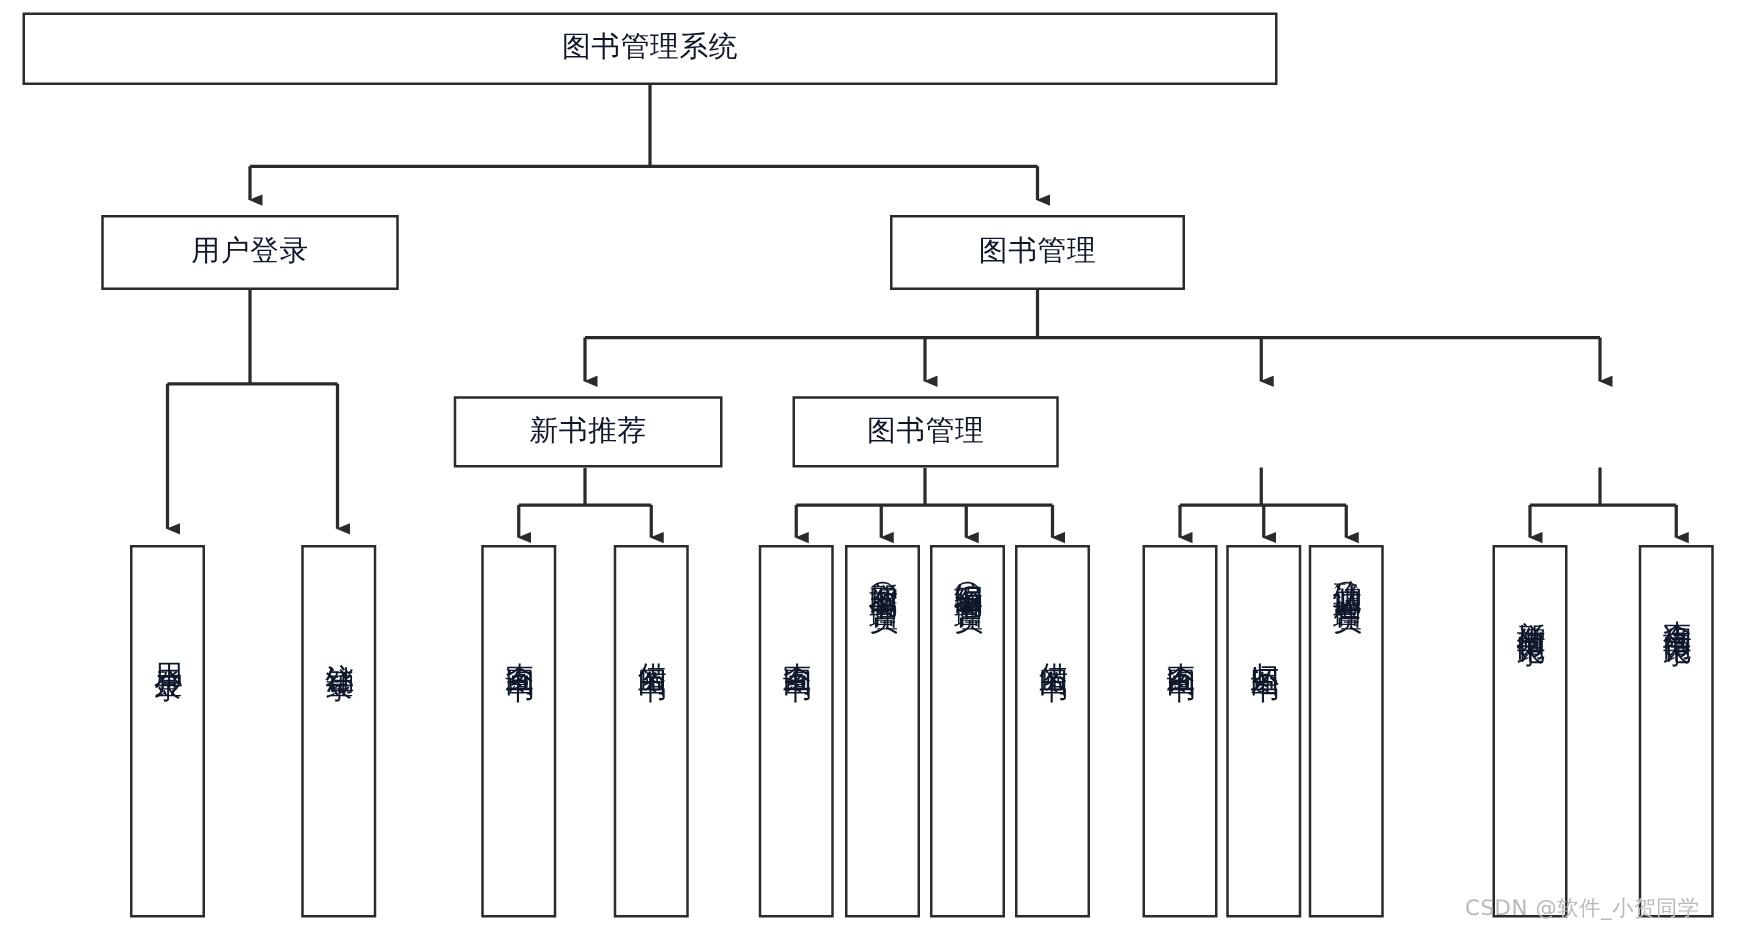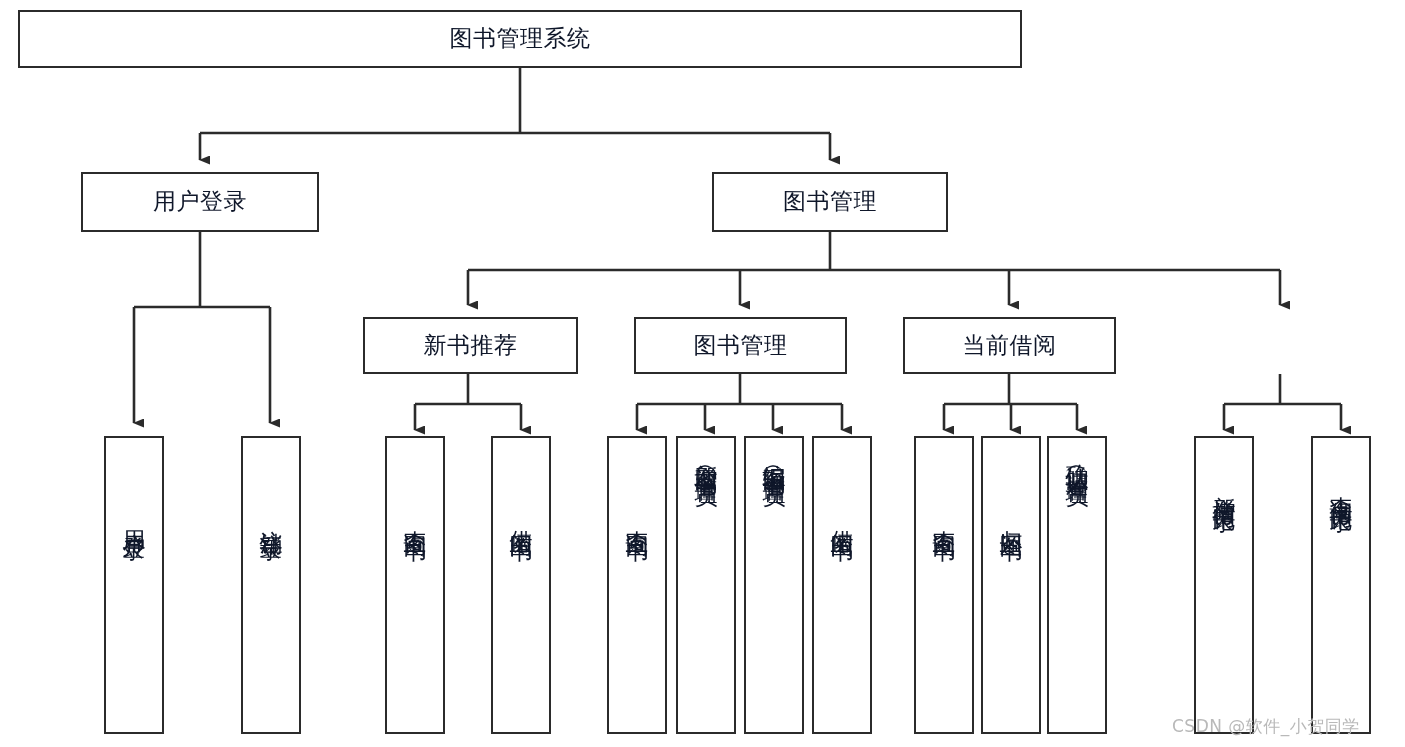--- a/index.html
+++ b/index.html
@@ -138,23 +138,20 @@
   <div class="node h" style="left:712px; top:172px; width:236px; height:60px;">
     <span class="lbl">图书管理</span>
   </div>
 
   <div class="node h" style="left:363px; top:317px; width:215px; height:57px;">
     <span class="lbl">新书推荐</span>
   </div>
   <div class="node h" style="left:634px; top:317px; width:213px; height:57px;">
     <span class="lbl">图书管理</span>
   </div>
-  <div class="node h" style="left:903px; top:317px; width:213px; height:57px;">
-    <span class="lbl">当前借阅</span>
-  </div>
 
   <div class="node v" style="left:104px; top:436px; width:60px; height:298px; padding-top:74px;">
     <span class="lbl">用户登录</span>
   </div>
   <div class="node v" style="left:241px; top:436px; width:60px; height:298px; padding-top:74px;">
     <span class="lbl">注销登录</span>
   </div>
 
   <div class="node v" style="left:385px; top:436px; width:60px; height:298px; padding-top:74px;">
     <span class="lbl">查询图书</span>

